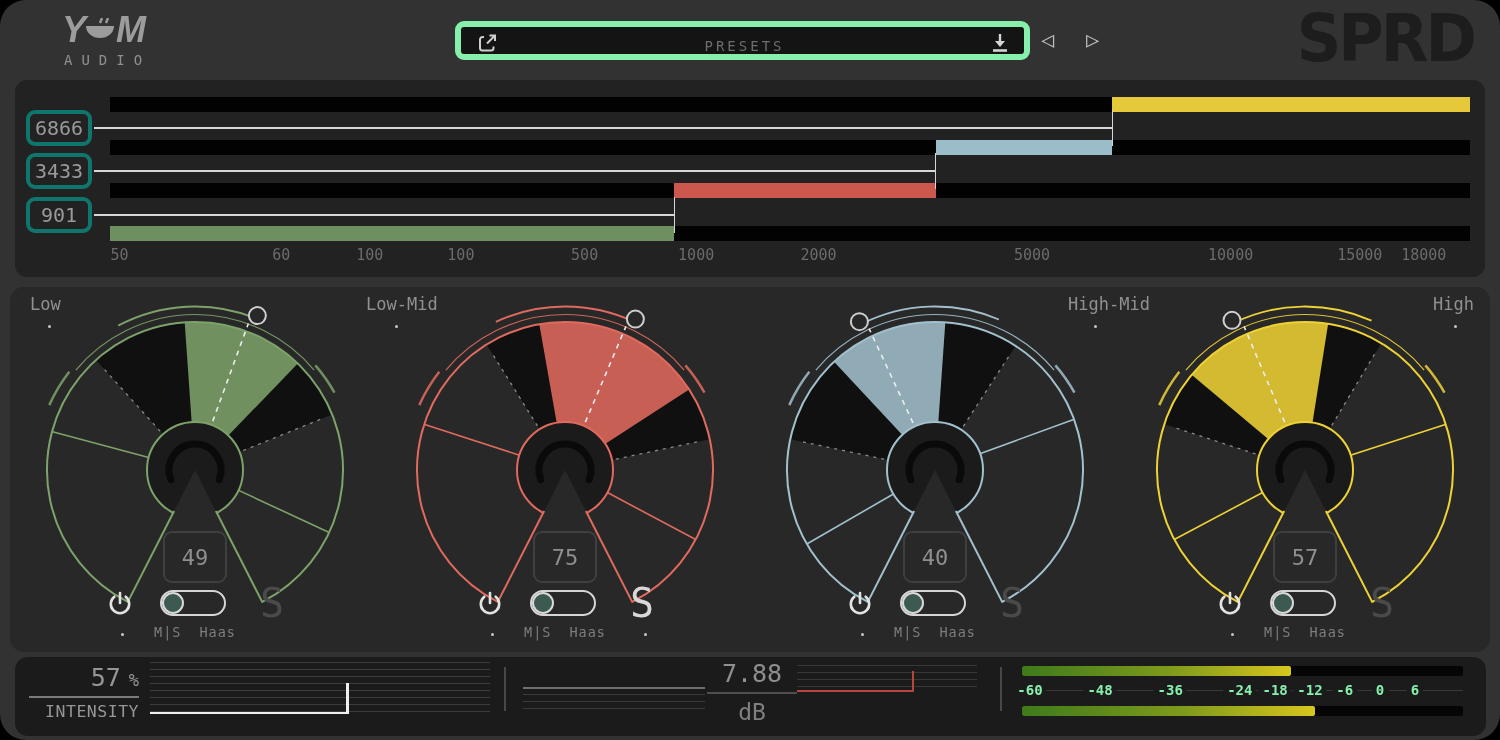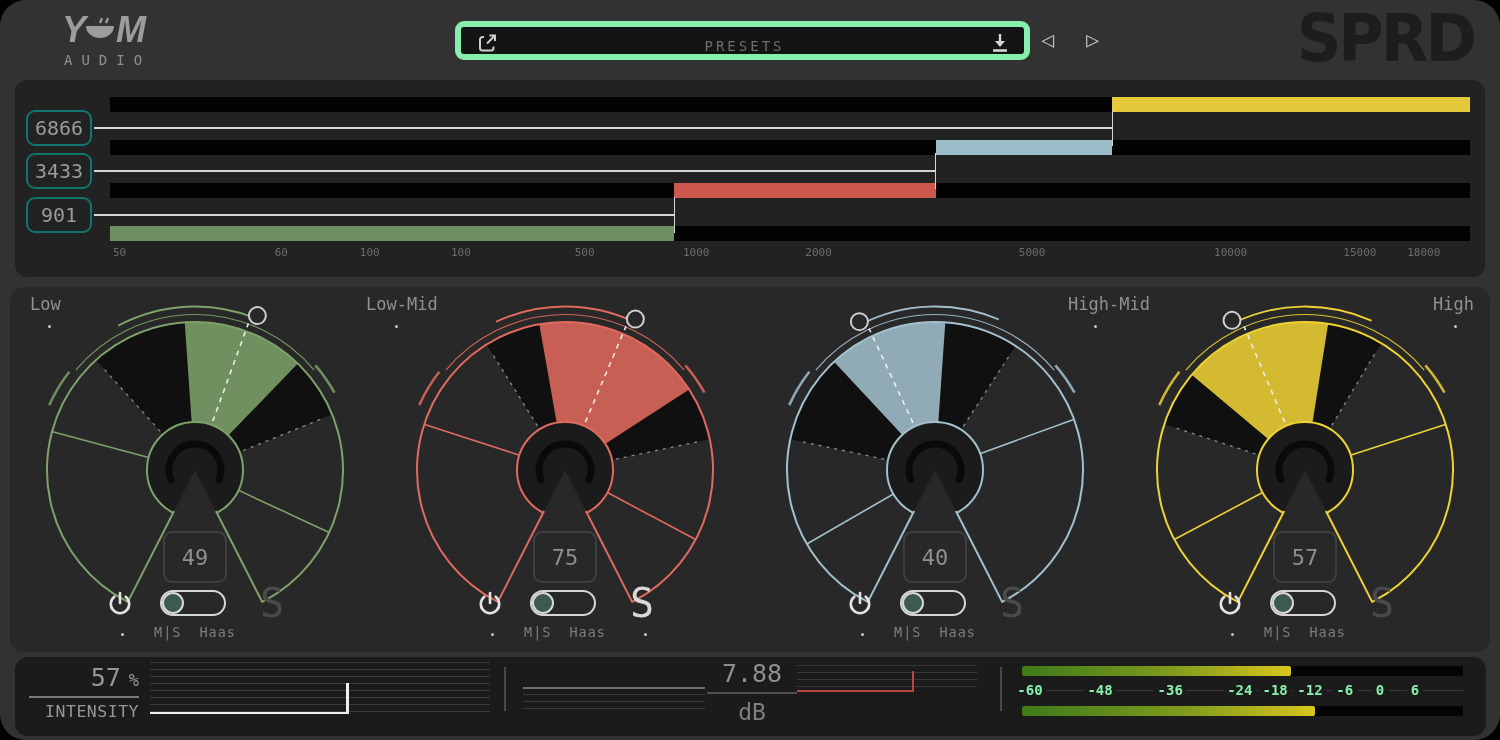--- a/index.html
+++ b/index.html
@@ -25,26 +25,26 @@
 
   .product-logo{position:absolute;right:26px;top:0px;font-family:"DejaVu Sans",sans-serif;
                 font-weight:700;font-size:62px;line-height:78px;color:#1d1d1d;letter-spacing:-3px;
                 transform:scaleY(1.05);}
 
   
   .spectrum{position:absolute;left:15px;top:80px;width:1470px;height:197px;background:#232222;
             border-radius:12px;}
   .strack{position:absolute;left:95px;width:1360px;height:15px;background:#020202;}
   .sseg{position:absolute;top:0;height:15px;}
-  .xbox{position:absolute;left:11px;width:66px;height:36px;border:2px solid #0f766e;border-radius:9px;
+  .xbox{position:absolute;left:11px;width:66px;height:36px;border:4px solid #0f766e;border-radius:9px;
         box-sizing:border-box;display:flex;align-items:center;justify-content:center;
         color:#9a9a9a;font-size:20px;background:#232222;z-index:2;}
   .xline{position:absolute;height:1.5px;background:#d6d6d6;}
   .xtick{position:absolute;width:1.5px;background:#d6d6d6;}
-  .axis-tick{position:absolute;top:166px;transform:translateX(-50%);font-size:11px;color:#6b6b6b;}
+  .axis-tick{position:absolute;top:166px;transform:translateX(-50%);font-size:15px;color:#6b6b6b;}
 
   
   .knobs{position:absolute;left:10px;top:287px;width:1480px;height:365px;background:#282828;
          border-radius:14px;display:flex;}
   .knob-cell{position:relative;width:25%;height:100%;}
   .dial{position:absolute;top:0;left:50%;transform:translateX(-50%);}
   .band-label{position:absolute;top:7px;font-size:17px;color:#909090;white-space:nowrap;z-index:3;}
   .c1 .band-label{left:20px;} .c2 .band-label{left:-14px;}
   .c3 .band-label{right:-30px;} .c4 .band-label{right:16px;}
   .label-dot{position:absolute;top:38px;width:3px;height:3px;border-radius:50%;background:#e2e2e2;

